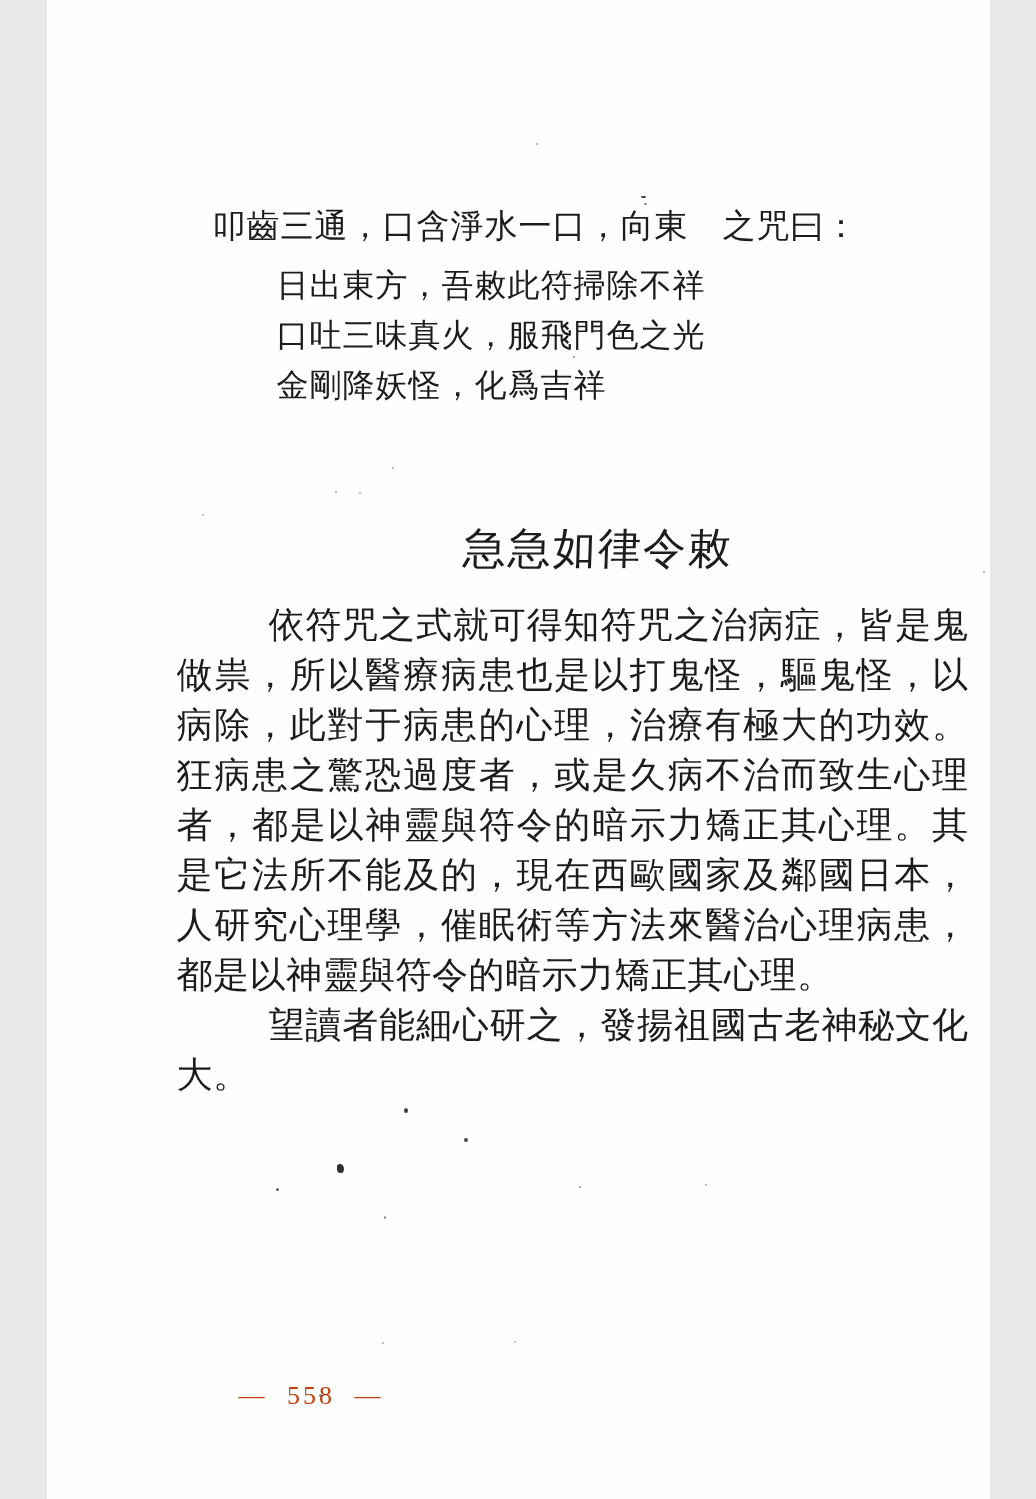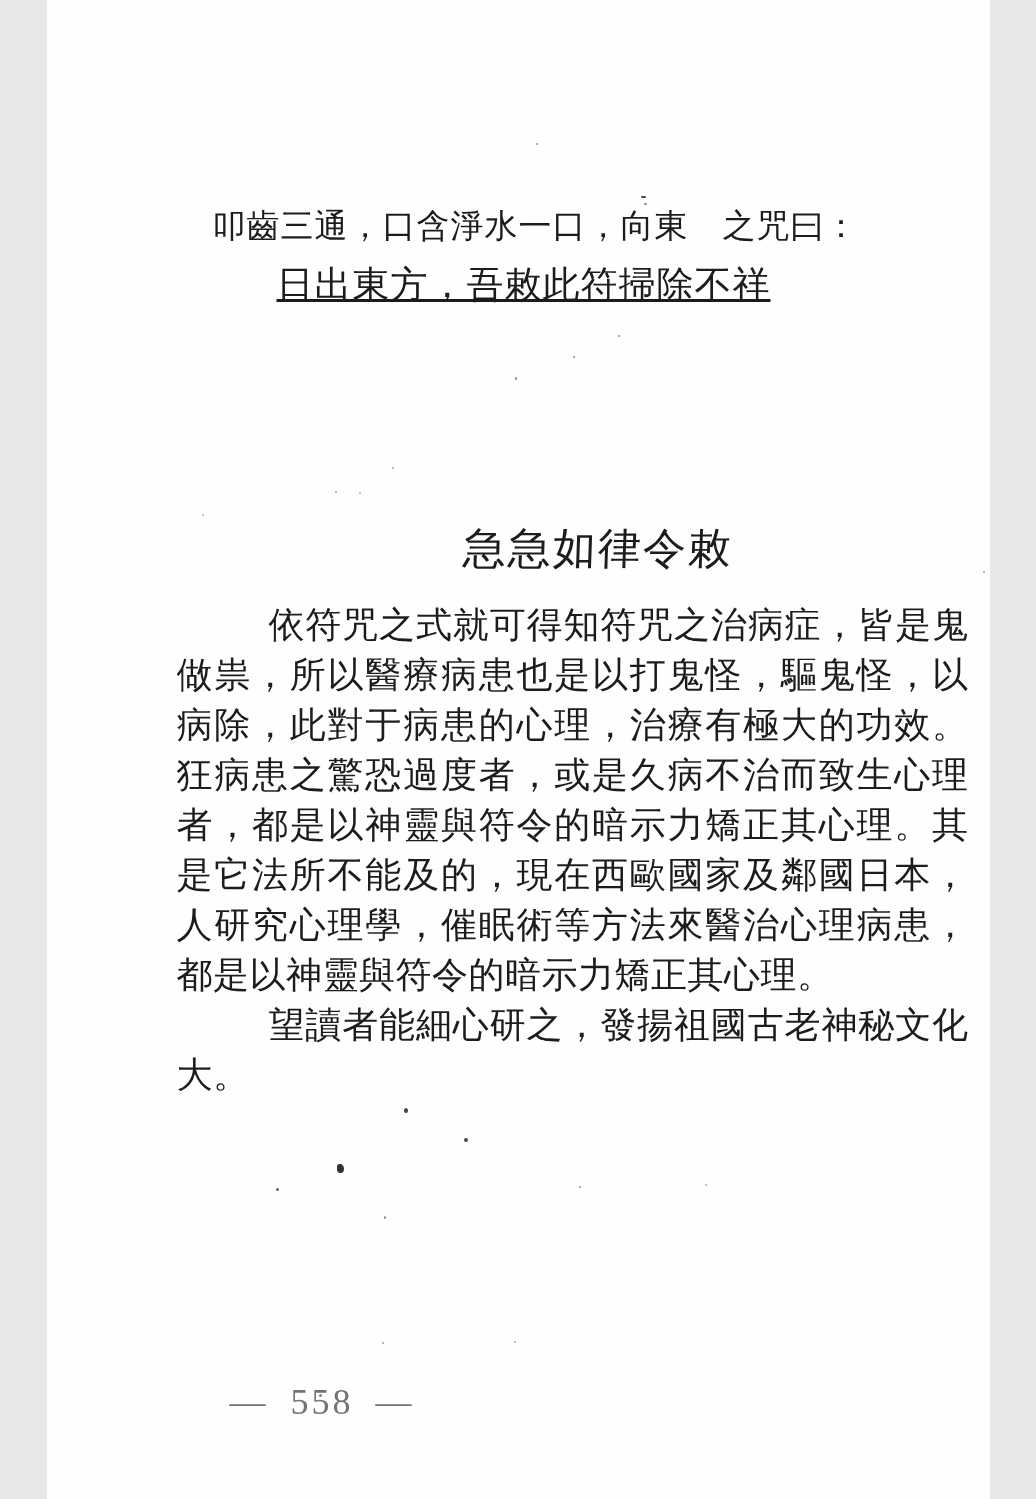--- a/index.html
+++ b/index.html
@@ -17,24 +17,23 @@
     position: absolute;
     left: 166px; top: 206px;
     font-size: 33px;
     line-height: 40px;
     letter-spacing: 1px;
     white-space: pre;
   }
   .verse {
     position: absolute;
     left: 230px; top: 260px;
-    font-size: 37px;
+    font-size: 32px;
     line-height: 50px;
     letter-spacing: 1px;
-    text-decoration: underline;
   }
   .heading {
     position: absolute;
     left: 416px; top: 520px;
     font-size: 43px;
     letter-spacing: 2px;
     font-weight: 500;
     transform: skewX(-2deg);
   }
   .para {
@@ -44,41 +43,43 @@
     font-size: 36px;
     line-height: 50px;
   }
   .p1 { top: 600px; }
   .p2 { top: 1000px; }
   .bline { height: 50px; letter-spacing: 0.5px; white-space: nowrap; }
   .bline.j { text-align: justify; text-align-last: justify; white-space: normal; overflow: hidden; }
   .bline.ind { padding-left: 92px; width: 700px; }
   .pageno {
     position: absolute;
-    left: 183px; top: 1381px;
-    font-size: 36px;
+    left: 192px; top: 1381px;
+    font-size: 26px;
     letter-spacing: 3px;
     word-spacing: 10px;
-    color: #737373;
+    color: #c2410c;
   }
   .speck {
     position: absolute;
     background: #1c1c1c;
     border-radius: 50%;
   }
 </style>
 </head>
 <body>
 
 <div class="page">
 
   <div class="intro">叩齒三通，口含淨水一口，向東　之咒曰：</div>
 
   <div class="verse">
     <div class="vline">日出東方，吾敕此符掃除不祥</div>
+    <div class="vline">口吐三味真火，服飛門色之光</div>
+    <div class="vline">金剛降妖怪，化爲吉祥</div>
   </div>
 
   <div class="heading">急急如律令敕</div>
 
   <div class="para p1">
     <div class="bline j ind">依符咒之式就可得知符咒之治病症，皆是鬼邪所</div>
     <div class="bline j">做祟，所以醫療病患也是以打鬼怪，驅鬼怪，以暗示</div>
     <div class="bline j">病除，此對于病患的心理，治療有極大的功效。如癲</div>
     <div class="bline j">狂病患之驚恐過度者，或是久病不治而致生心理病</div>
     <div class="bline j">者，都是以神靈與符令的暗示力矯正其心理。其效力</div>

